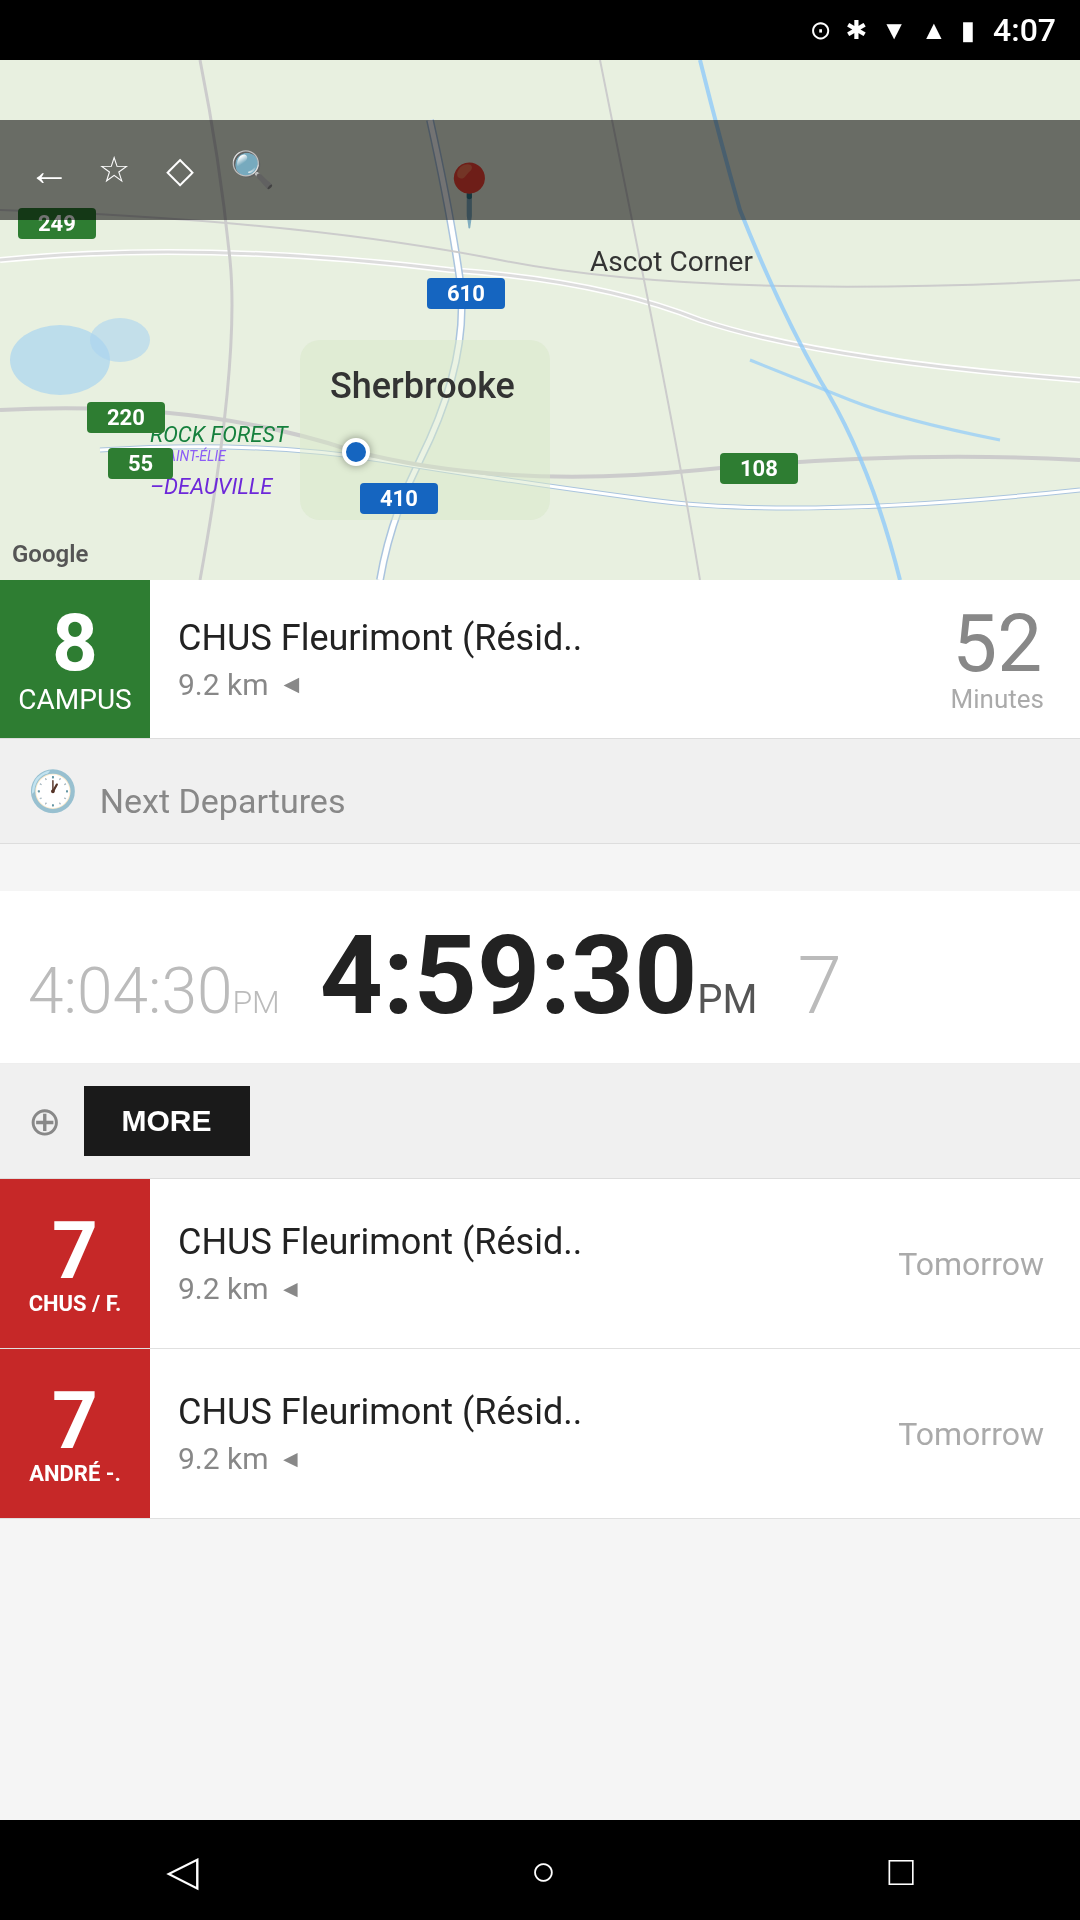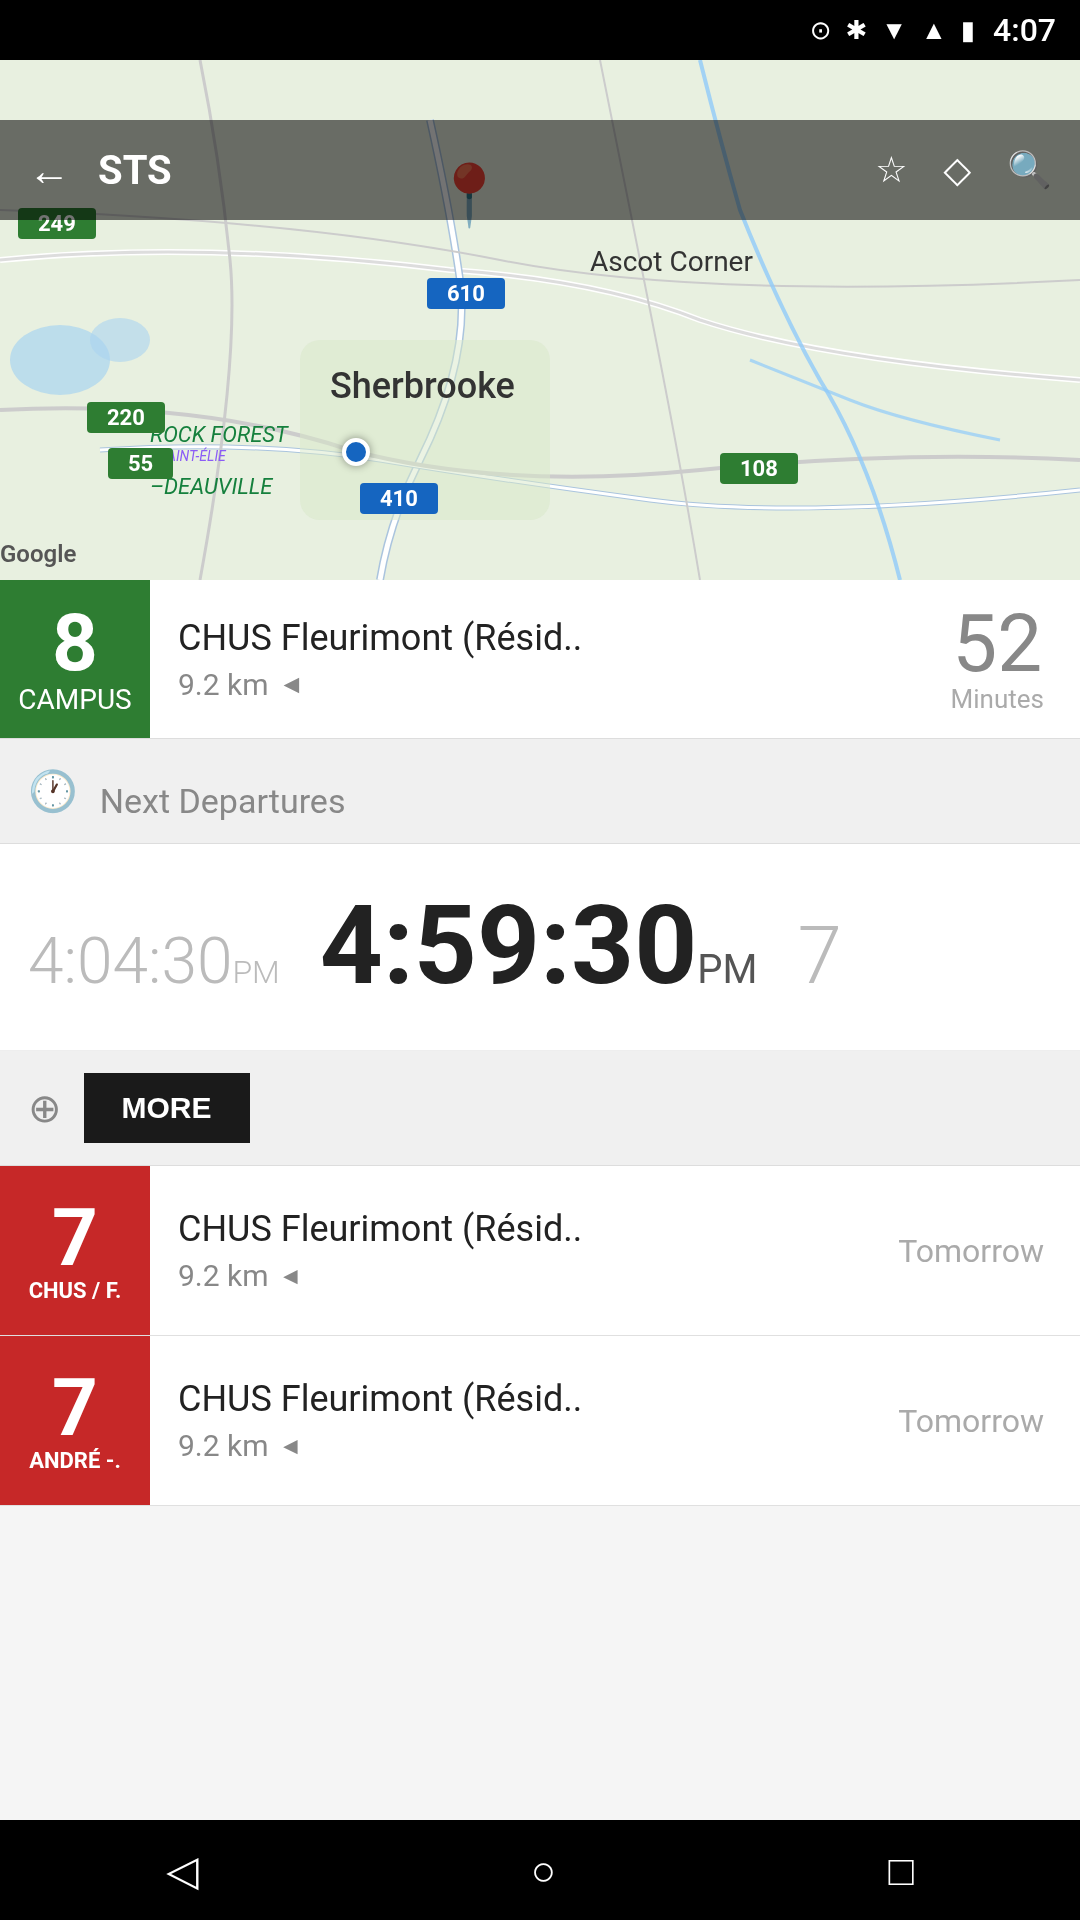--- a/index.html
+++ b/index.html
@@ -84,21 +84,21 @@
       height: 100%;
     }
     .map-label {
       position: absolute;
       font-size: 28px;
       color: #333;
     }
     .google-badge {
       position: absolute;
       bottom: 12px;
-      left: 0;
+      left: 12px;
       font-size: 24px;
       color: #555;
       font-weight: 600;
     }
 
     
     .route-card {
       background: #fff;
       display: flex;
       align-items: stretch;
@@ -189,26 +189,27 @@
       font-weight: 700;
       padding: 18px 30px;
       border: none;
       letter-spacing: 1px;
       cursor: pointer;
     }
 
     
     .departures-row {
       background: #fff;
-      padding: 47px 28px;
+      padding: 30px 28px;
       display: flex;
       align-items: baseline;
       gap: 40px;
       border-bottom: 1px solid #eee;
       overflow: hidden;
+      margin-top: 47px;
     }
     .dep-time-past {
       font-size: 64px;
       color: #bbb;
       font-weight: 300;
     }
     .dep-time-past .ampm {
       font-size: 32px;
       color: #bbb;
     }
@@ -397,21 +398,21 @@
 
     <path d="M700,0 Q720,80 740,150 Q780,250 820,320 Q870,400 900,520" stroke="#90caf9" stroke-width="4" fill="none" opacity="0.8"></path>
     <path d="M750,300 Q800,320 850,340 Q900,360 1000,380" stroke="#90caf9" stroke-width="3" fill="none" opacity="0.7"></path>
   </svg>
 
   
   <span class="map-label" style="left:590px; top:185px">Ascot Corner</span>
   <span class="map-label" style="left:330px; top:305px; font-size:36px; color:#333; font-weight:500">Sherbrooke</span>
   <span class="map-label" style="left:150px; top:362px; font-size:22px; font-style:italic; color:#15803d">ROCK FOREST</span>
   <span class="map-label" style="left:150px; top:388px; font-size:14px; font-style:italic; color:#8b5cf6">–SAINT-ÉLIE</span>
-  <span class="map-label" style="left:150px; top:414px; font-size:22px; font-style:italic; color:#15803d">–DEAUVILLE</span>
+  <span class="map-label" style="left:150px; top:414px; font-size:22px; font-style:italic; color:#6d28d9">–DEAUVILLE</span>
 
   
   <span class="road-badge green" style="left:18px; top:148px">249</span>
   <span class="road-badge blue" style="left:427px; top:218px">610</span>
   <span class="road-badge green" style="left:87px; top:342px">220</span>
   <span class="road-badge green" style="left:108px; top:388px">55</span>
   <span class="road-badge blue" style="left:360px; top:423px">410</span>
   <span class="road-badge green" style="left:720px; top:393px">108</span>
 
   
@@ -419,21 +420,20 @@
 
   
   <div class="blue-dot" style="left:342px; top:378px"></div>
 
   
   <span class="google-badge">Google</span>
 
   
   <div class="toolbar">
     <span class="toolbar-back">←</span>
-    <span class="toolbar-title">STS</span>
     <div class="toolbar-icons">
       <span>☆</span>
       <span>◇</span>
       <span>🔍</span>
     </div>
   </div>
 </div>
 
 <div class="route-card">
   <div class="route-badge">

